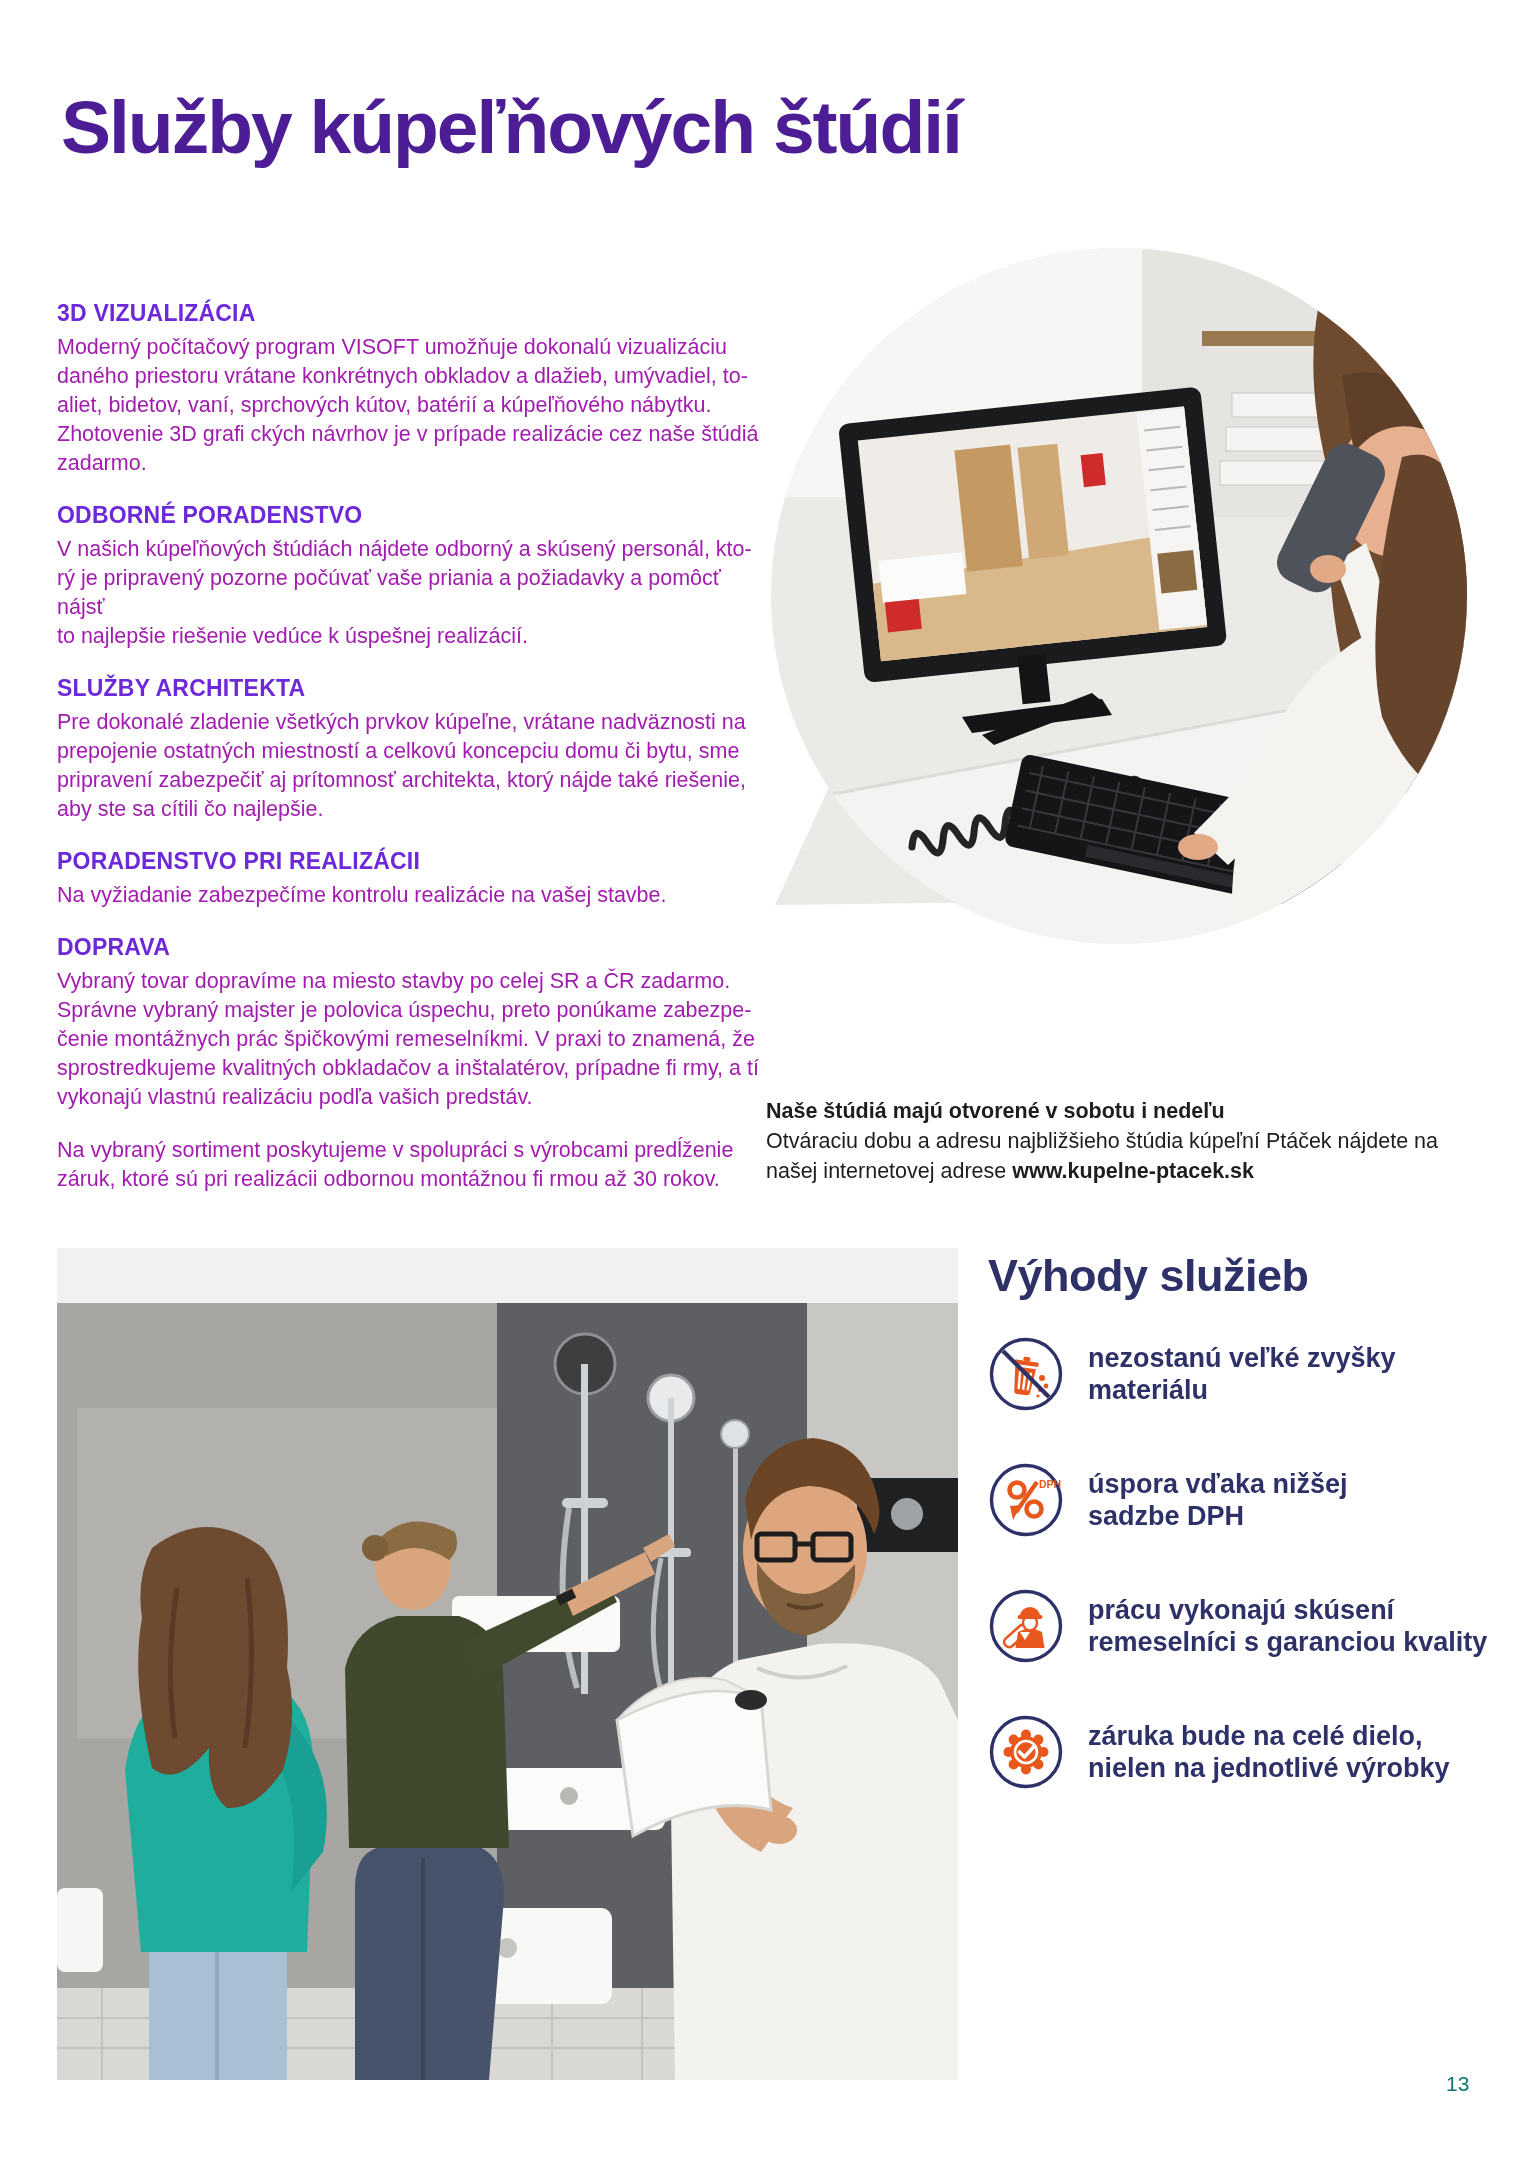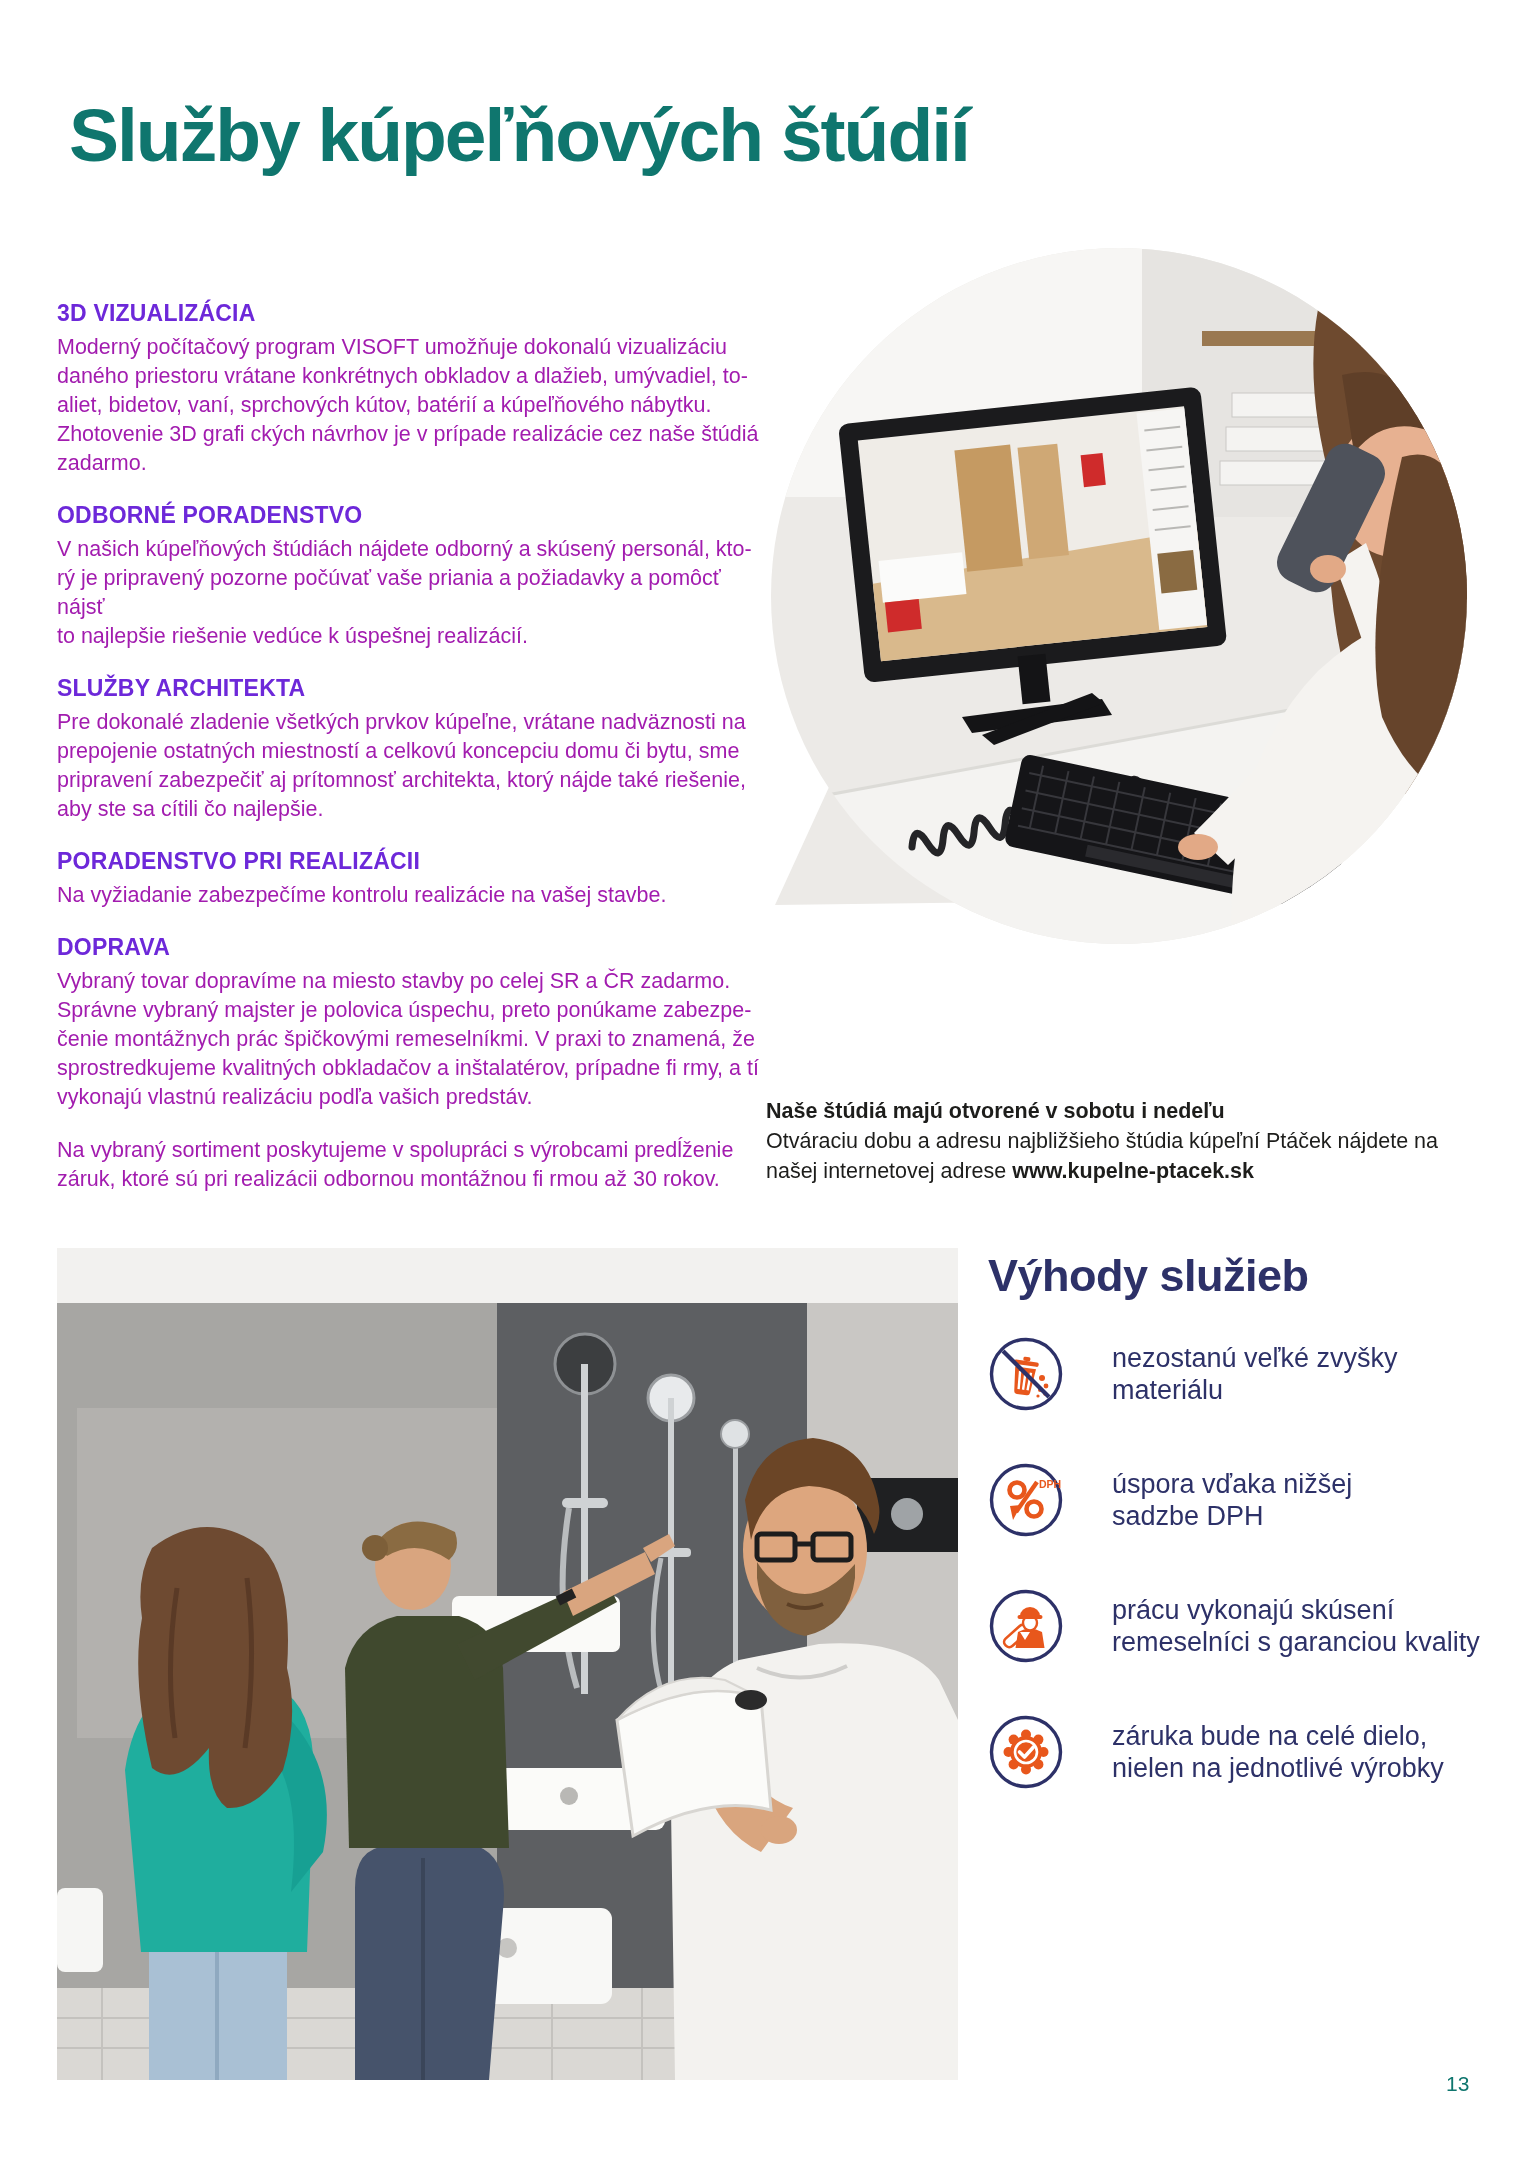--- a/index.html
+++ b/index.html
@@ -2,41 +2,41 @@
 <html><head>
 <meta charset="utf-8">
 <style>
   html,body { margin:0; padding:0; background:#ffffff; }
   .page {
     position:relative; width:1527px; height:2160px; background:#ffffff;
     font-family:"Liberation Sans","DejaVu Sans",sans-serif; overflow:hidden;
     color:#1d1d1b;
   }
   .main-title {
-    position:absolute; left:53px; top:76px; margin:16px;
-    font-size:75px; font-weight:bold; letter-spacing:-2px; color:#0f766e;
+    position:absolute; left:53px; top:76px; margin:8px;
+    font-size:75px; font-weight:bold; letter-spacing:-2px; color:#4c1d95;
   }
   .sections { position:absolute; left:57px; top:300px; width:708px; }
   .sec { margin:0 0 24px 0; }
   .sec h2 { margin:0 0 6px 0; font-size:23px; font-weight:bold; color:#6d28d9; letter-spacing:.2px; }
   .sec p  { margin:0; font-size:21.5px; line-height:29px; color:#a21caf; white-space:pre-line; }
 
   .note { position:absolute; left:766px; top:1096px; width:710px; font-size:21.5px; line-height:30px; }
   .note .headline { font-weight:bold; margin:0 0 0 0; }
   .note p { margin:0; }
   .note strong { font-weight:bold; }
 
   .bubble-photo { position:absolute; left:762px; top:247px; width:706px; height:700px; }
   .showroom-photo { position:absolute; left:57px; top:1248px; width:901px; height:832px; }
 
   .benefits { position:absolute; left:988px; top:1250px; width:545px; }
   .benefits h2 { margin:0 0 34px 0; font-size:45px; font-weight:bold; color:#2d3168; letter-spacing:-.5px; }
   .benefit { display:flex; align-items:center; gap:24px; margin-bottom:50px; }
   .benefit svg { width:76px; height:76px; flex:none; }
-  .benefit .label { font-size:27px; font-weight:normal; color:#2d3168; line-height:32px;margin-left:24px; }
+  .benefit .label { font-size:27px; font-weight:bold; color:#2d3168; line-height:32px; }
 
   .page-number { position:absolute; left:1446px; top:2072px; font-size:21px; color:#0f766e; }
 </style>
 </head>
 <body>
 
 <div class="page">
 
   <h1 class="main-title">Služby kúpeľňových štúdií</h1>
 

